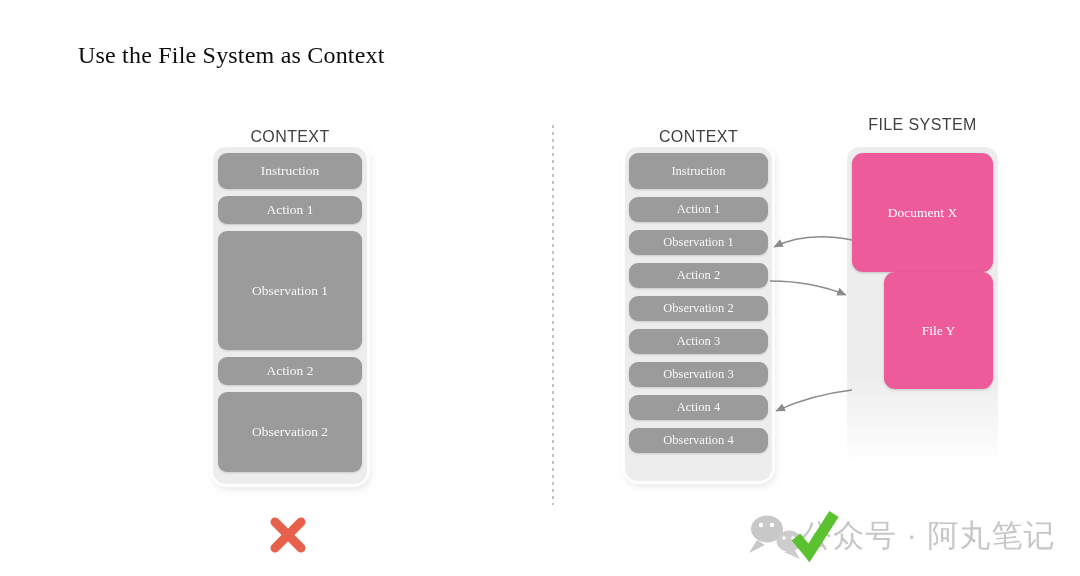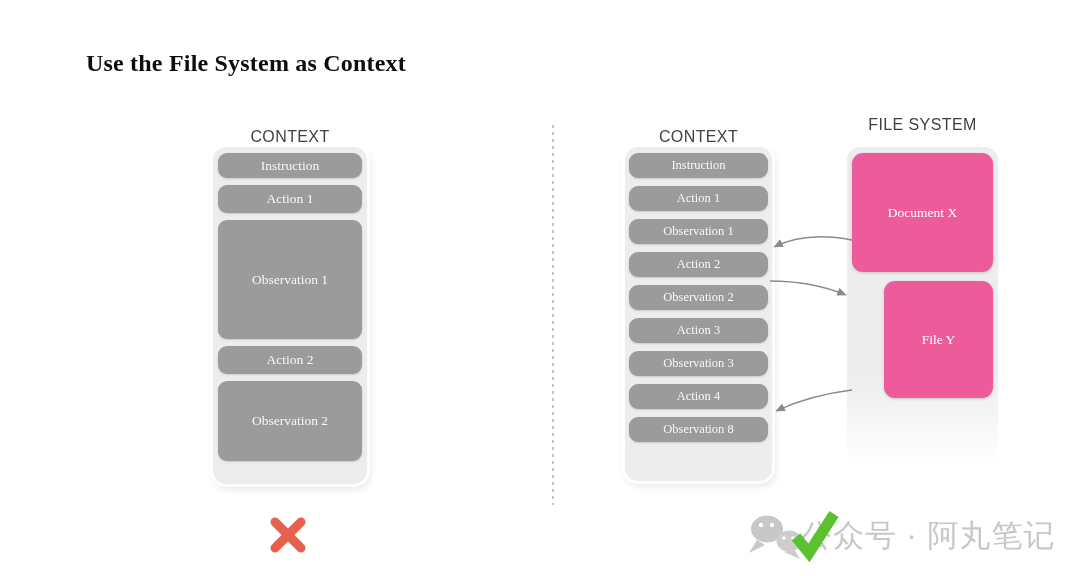--- a/index.html
+++ b/index.html
@@ -1,47 +1,47 @@
 <!DOCTYPE html>
 <html><head>
 <meta charset="utf-8">
 <style>
   html,body{margin:0;padding:0;background:#fff;}
   .canvas{position:relative;width:1080px;height:576px;background:#ffffff;overflow:hidden;
           font-family:"Liberation Sans", sans-serif;}
 
-  .page-title{position:absolute;left:70px;top:34px;margin:16px;
+  .page-title{position:absolute;left:70px;top:34px;margin:8px;
               font-family:"Liberation Serif","DejaVu Serif",serif;
-              font-size:24px;font-weight:bold;color:#0d0d0d;letter-spacing:0.2px;}
+              font-size:24px;font-weight:normal;color:#0d0d0d;letter-spacing:0.2px;}
 
   .divider{position:absolute;left:552px;top:125px;width:2px;height:380px;
            background:repeating-linear-gradient(180deg,#c2c2c2 0 3px,transparent 3px 7px);}
 
   .col-label{position:absolute;height:14px;font-size:16px;font-weight:500;color:#414141;
              letter-spacing:0.4px;text-align:center;line-height:14px;}
   .lbl-left{left:213px;top:130px;width:154px;}
   .lbl-rctx{left:625px;top:130px;width:147px;}
   .lbl-fs{left:847px;top:118px;width:151px;}
 
   .container{position:absolute;background:#ededed;border-radius:13px;
              box-shadow:0 0 0 3px rgba(255,255,255,0.9), 2px 4px 10px rgba(0,0,0,0.13);
              display:flex;flex-direction:column;box-sizing:border-box;}
   .left-container{left:213px;top:147px;width:154px;height:337px;padding:6px 5px;gap:7px;}
   .right-container{left:625px;top:147px;width:147px;height:334px;padding:6px 4px 22px;gap:8px;}
-  .fs-container{left:847px;top:147px;width:151px;height:318px;padding:6px 5px;gap:9px;
+  .fs-container{left:847px;top:147px;width:151px;height:318px;padding:6px 5px;
                 background:linear-gradient(180deg,#ededed 0%,#ededed 72%,rgba(237,237,237,0) 100%);
                 box-shadow:none;}
 
   .block{flex:none;background:#9b9b9b;border-radius:9px;color:#f7f7f7;
          font-family:"Liberation Serif","DejaVu Serif",serif;
          display:flex;align-items:center;justify-content:center;
          box-shadow:0 1px 2px rgba(0,0,0,0.15);}
   .left-container .block{font-size:13.5px;}
   .right-container .block{font-size:12.5px;}
-  .h-tall{height:25px;}
+  .h-tall{height:36px;}
   .h-sm-l{height:28px;}
   .h-xl{height:119px;}
   .h-lg{height:80px;}
   .h-sm-r{height:25px;}
 
   .pink{background:#ee5b9b;border-radius:11px;color:#ffffff;font-size:13.5px;
         box-shadow:0 1px 3px rgba(0,0,0,0.18);}
   .h-docx{height:119px;}
   .h-filey{height:117px;margin-left:32px;}
 
@@ -71,21 +71,21 @@
   <div class="col-label lbl-rctx">CONTEXT</div>
   <div class="container right-container">
     <div class="block h-tall">Instruction</div>
     <div class="block h-sm-r">Action 1</div>
     <div class="block h-sm-r">Observation 1</div>
     <div class="block h-sm-r">Action 2</div>
     <div class="block h-sm-r">Observation 2</div>
     <div class="block h-sm-r">Action 3</div>
     <div class="block h-sm-r">Observation 3</div>
     <div class="block h-sm-r">Action 4</div>
-    <div class="block h-sm-r">Observation 8</div>
+    <div class="block h-sm-r">Observation 4</div>
   </div>
 
   <div class="col-label lbl-fs">FILE SYSTEM</div>
   <div class="container fs-container">
     <div class="block pink h-docx">Document X</div>
     <div class="block pink h-filey">File Y</div>
   </div>
 
   <div class="watermark-text">公众号 · 阿丸笔记</div>
 

